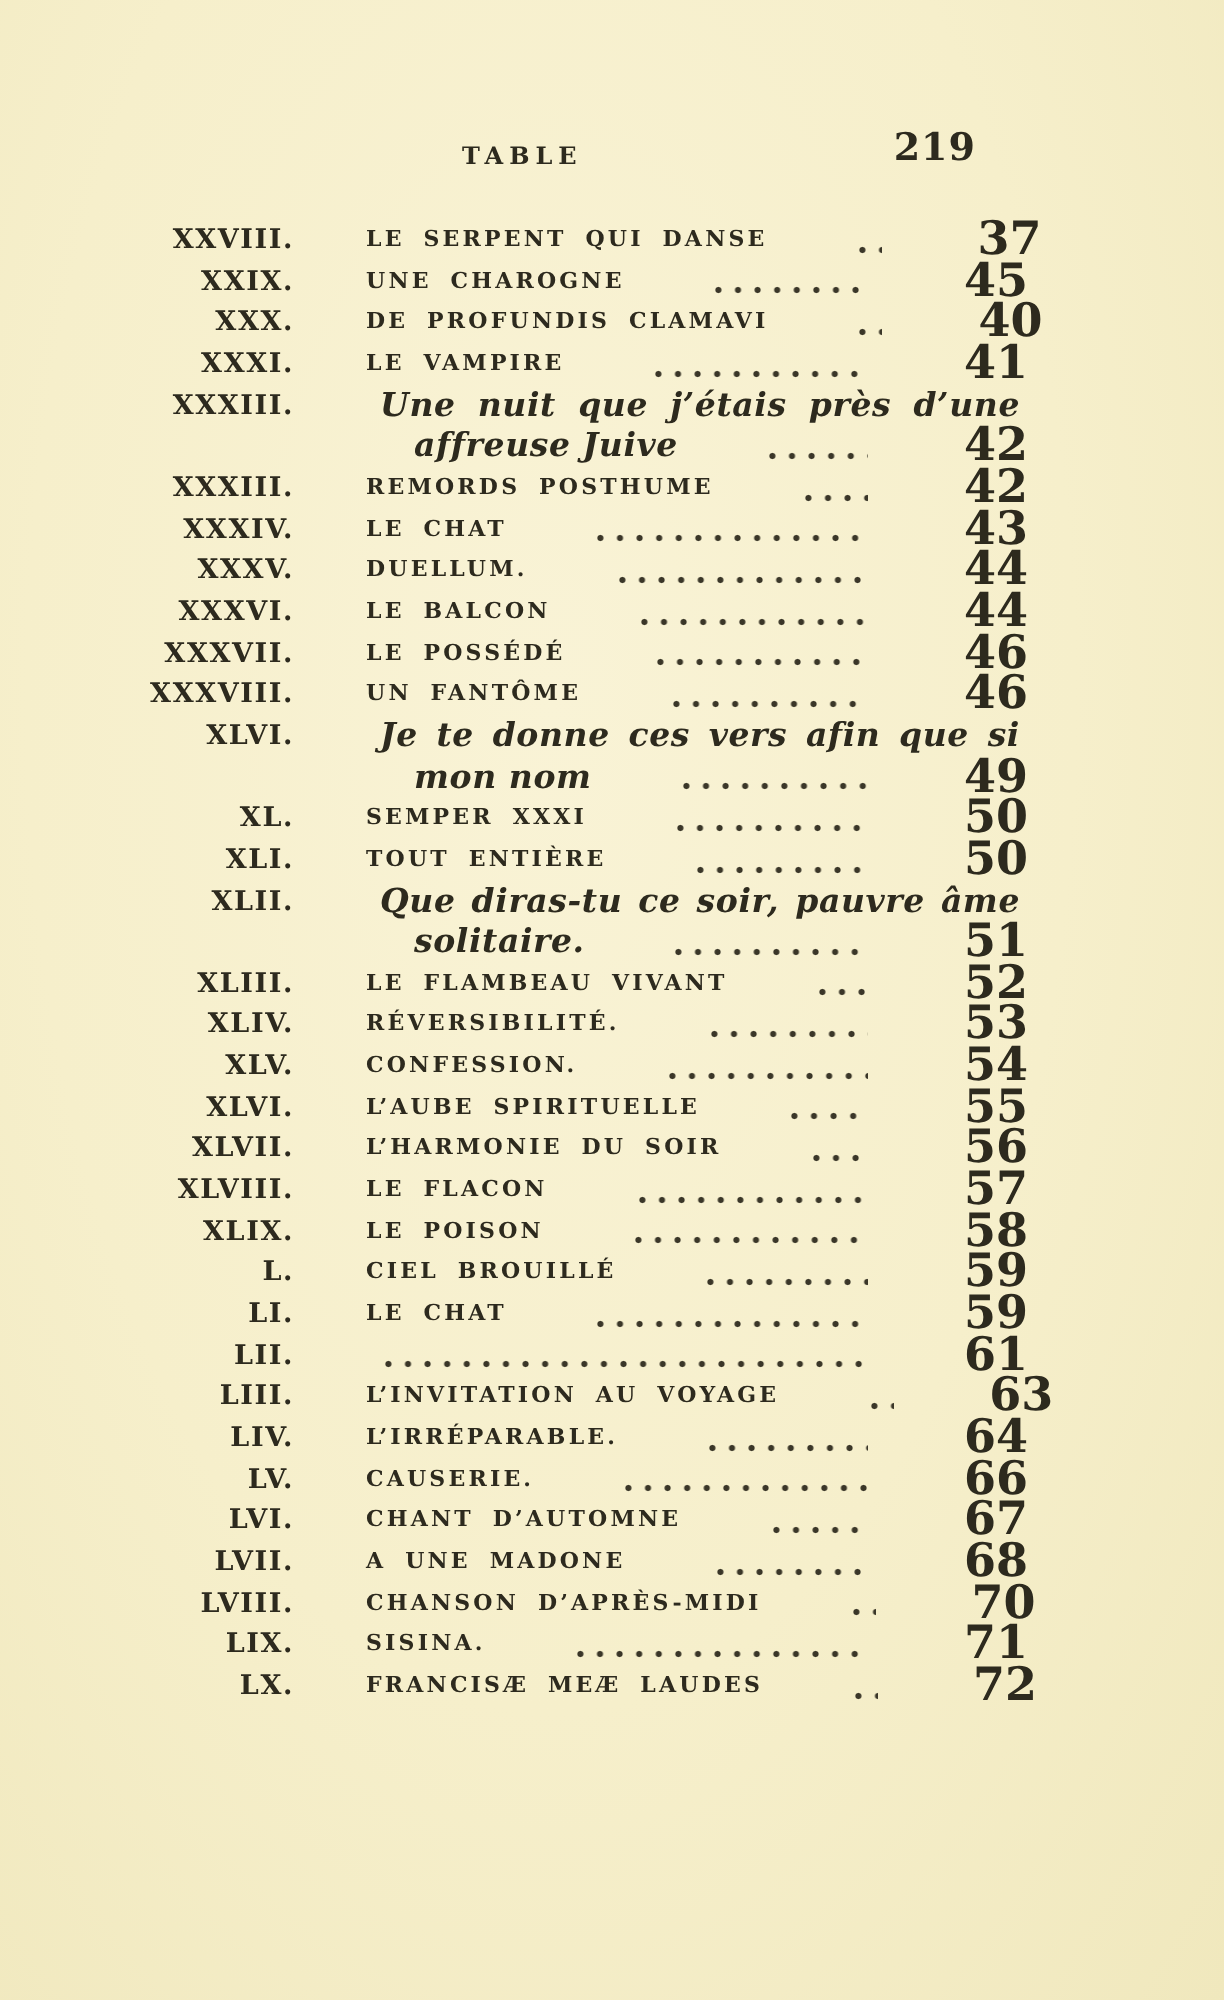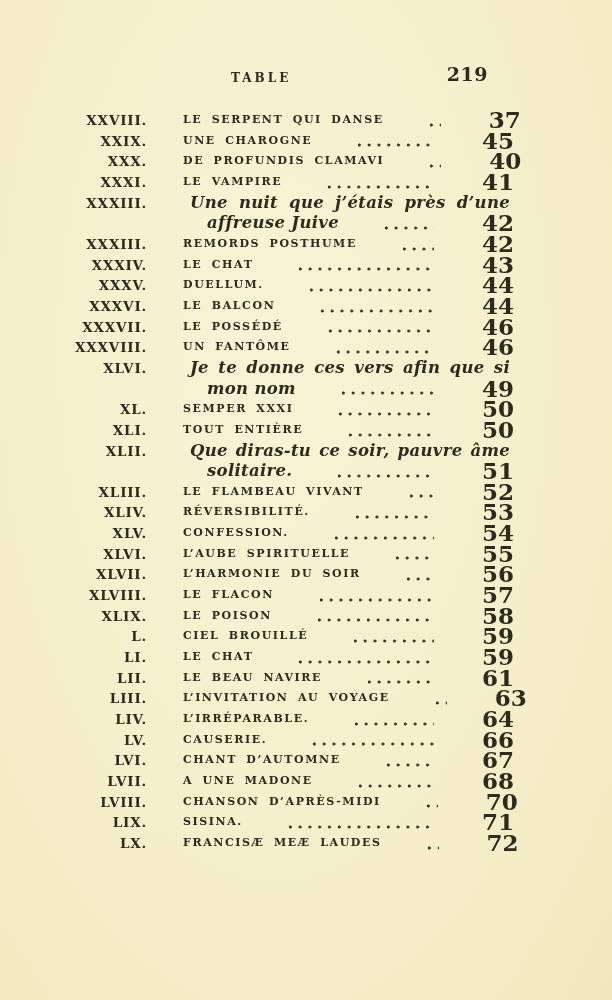--- a/index.html
+++ b/index.html
@@ -252,21 +252,20 @@
         <span class="pageno">59</span>
       </div>
       <div class="toc-row">
         <span class="roman">LI.</span>
         <span class="title caps">LE CHAT</span>
         <span class="dots"></span>
         <span class="pageno">59</span>
       </div>
       <div class="toc-row">
         <span class="roman">LII.</span>
-        <span class="title caps">LE BEAU NAVIRE</span>
         <span class="dots"></span>
         <span class="pageno">61</span>
       </div>
       <div class="toc-row">
         <span class="roman">LIII.</span>
         <span class="title caps">L’INVITATION AU VOYAGE</span>
         <span class="dots"></span>
         <span class="pageno">63</span>
       </div>
       <div class="toc-row">

